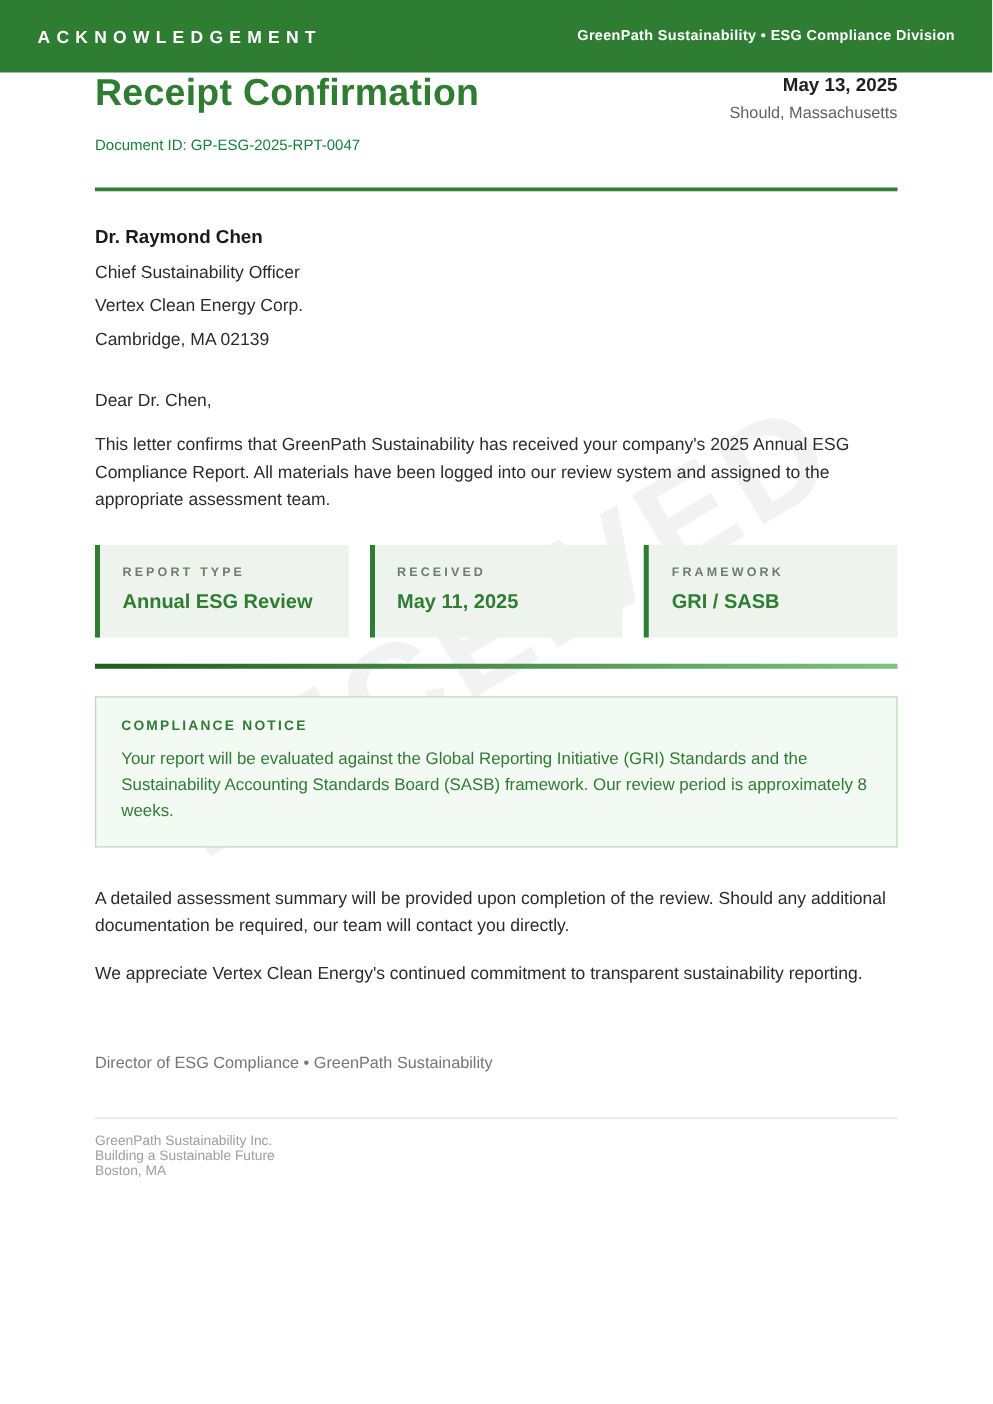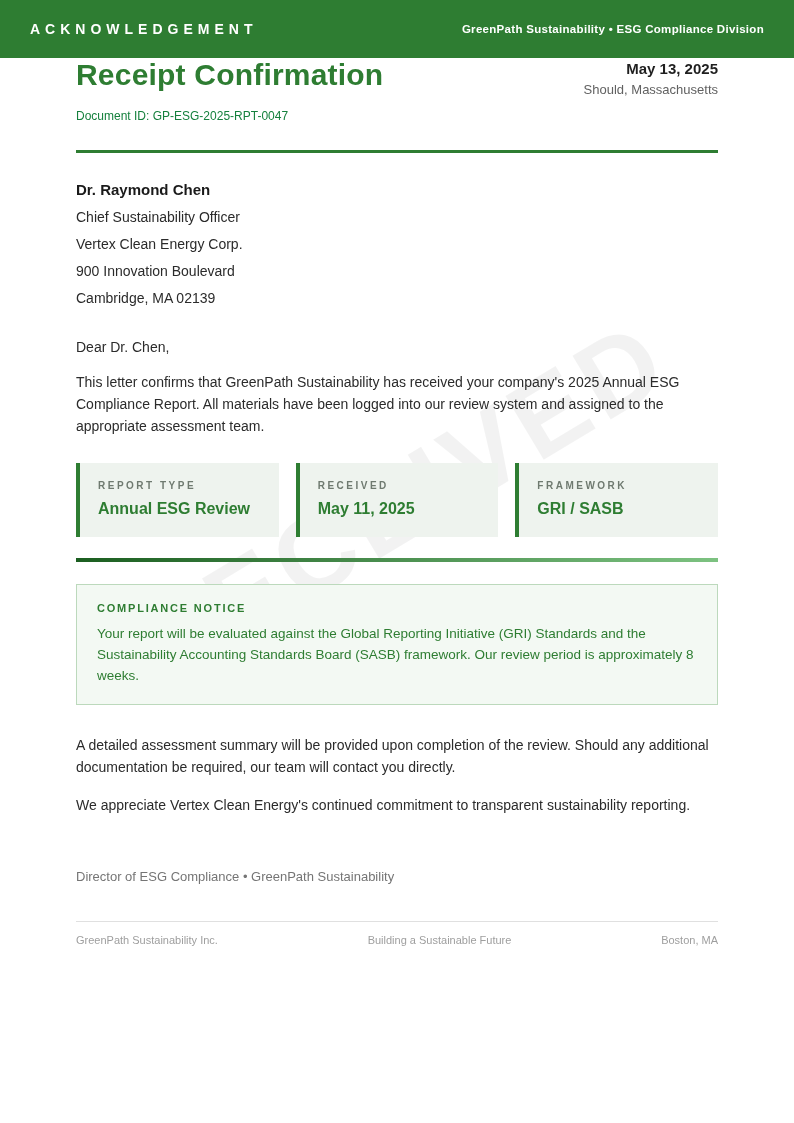--- a/index.html
+++ b/index.html
@@ -66,21 +66,21 @@
   .notice-body { margin-top:9px; color:#2e7d32; font-size:13.5px; line-height:21px; }
   .para-after-notice { margin-top:29px; }
   
   .signature { margin-top:53px; }
   .sig-name { font-size:16px; font-weight:bold; color:#1a1a1a; }
   .sig-title { margin-top:8px; font-size:13px; color:#757575; }
   
   .footer-rule { margin-top:37px; height:1px; background:#e0e0e0; }
   .footer-row {
     margin-top:12px; display:flex; justify-content:space-between; align-items:baseline;
-    color:#9e9e9e; font-size:11px;
+    color:#9e9e9e; font-size:11px;flex-direction:column;
   }
   .footer-center { text-align:right; }
   .footer-right { text-align:right; }
 </style>
 </head>
 <body>
 
 <div class="page">
 
   <div class="watermark">RECEIVED</div>
@@ -101,21 +101,20 @@
     </div>
 
     <div class="doc-id">Document ID: GP-ESG-2025-RPT-0047</div>
 
     <div class="rule-solid"></div>
 
     <div class="recipient">
       <div class="recipient-name">Dr. Raymond Chen</div>
       <div class="recipient-line">Chief Sustainability Officer</div>
       <div class="recipient-line">Vertex Clean Energy Corp.</div>
-      <div class="recipient-line">900 Innovation Boulevard</div>
       <div class="recipient-line">Cambridge, MA 02139</div>
     </div>
 
     <div class="salutation">Dear Dr. Chen,</div>
 
     <div class="para">This letter confirms that GreenPath Sustainability has received your company's 2025 Annual ESG Compliance Report. All materials have been logged into our review system and assigned to the appropriate assessment team.</div>
 
     <div class="cards">
       <div class="card">
         <div class="card-label">REPORT TYPE</div>

